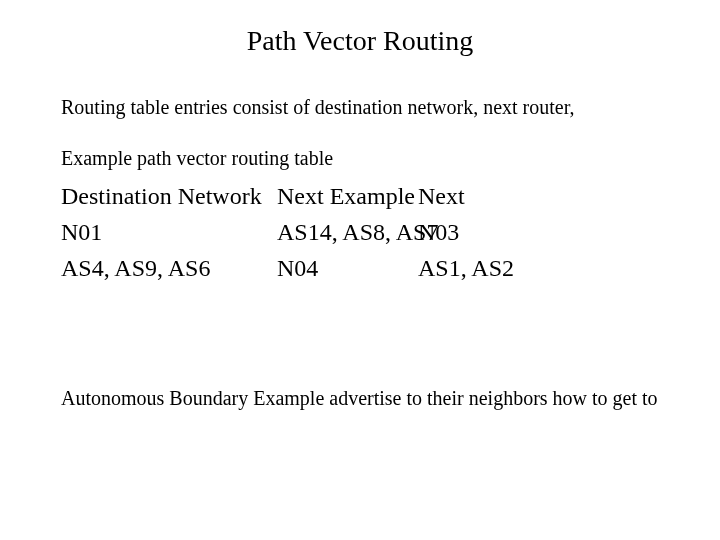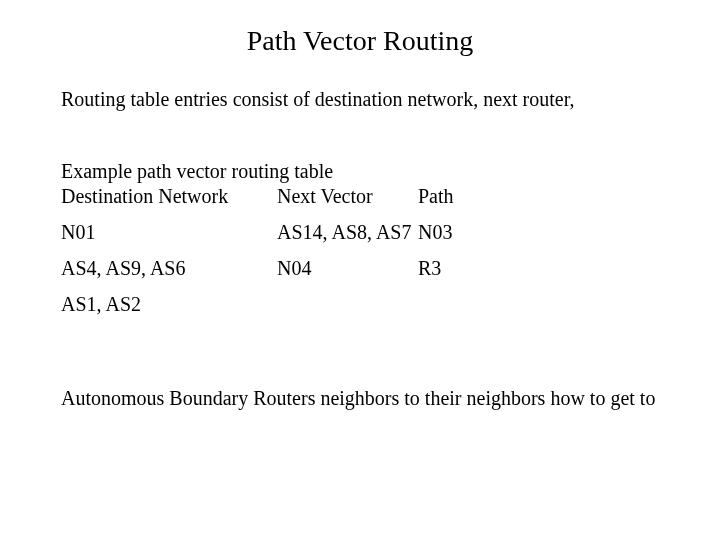--- a/index.html
+++ b/index.html
@@ -25,39 +25,39 @@
     font-size: 28px;
     line-height: 34px;
     white-space: nowrap;
   }
   .body-text {
     font-size: 20px;
     line-height: 26px;
   }
   .intro-block {
     position: absolute;
-    top: 86px;
+    top: 94px;
     left: 61px;
     width: 620px;
   }
   .example-caption {
     position: absolute;
-    top: 158px;
+    top: 145px;
     left: 61px;
     width: 620px;
   }
   .routing-table {
     position: absolute;
     top: 183px;
     left: 61px;
     width: 620px;
     display: grid;
     grid-template-columns: 216px 141px 1fr;
     grid-auto-rows: 36px;
-    font-size: 20px;
+    font-size: 24px;
     line-height: 26px;
   }
   .routing-table .cell {
     white-space: nowrap;
   }
   .footer-block {
     position: absolute;
     top: 385px;
     left: 61px;
     width: 630px;
@@ -84,35 +84,34 @@
 
   <div class="intro-block body-text">
     <div class="line">Routing table entries consist of destination network, next router,</div>
   </div>
 
   <div class="example-caption body-text line">Example path vector routing table</div>
 
   <div class="routing-table">
 
     <div class="cell header">Destination Network</div>
-    <div class="cell header">Next Vector</div>
-    <div class="cell header">Path</div>
+    <div class="cell header">Next Example</div>
+    <div class="cell header">Next</div>
 
     <div class="cell">N01</div>
 
     <div class="cell">AS14, AS8, AS7</div>
 
     <div class="cell">N03</div>
     <div class="cell">AS4, AS9, AS6</div>
 
     <div class="cell">N04</div>
-    <div class="cell">R3</div>
     <div class="cell">AS1, AS2</div>
 
   </div>
 
   <div class="footer-block body-text">
-    <div class="line">Autonomous Boundary Routers neighbors to their neighbors how to get to</div>
+    <div class="line">Autonomous Boundary Example advertise to their neighbors how to get to</div>
   </div>
 
   <div class="page-number">2</div>
 
 </div>
 
 </body></html>

